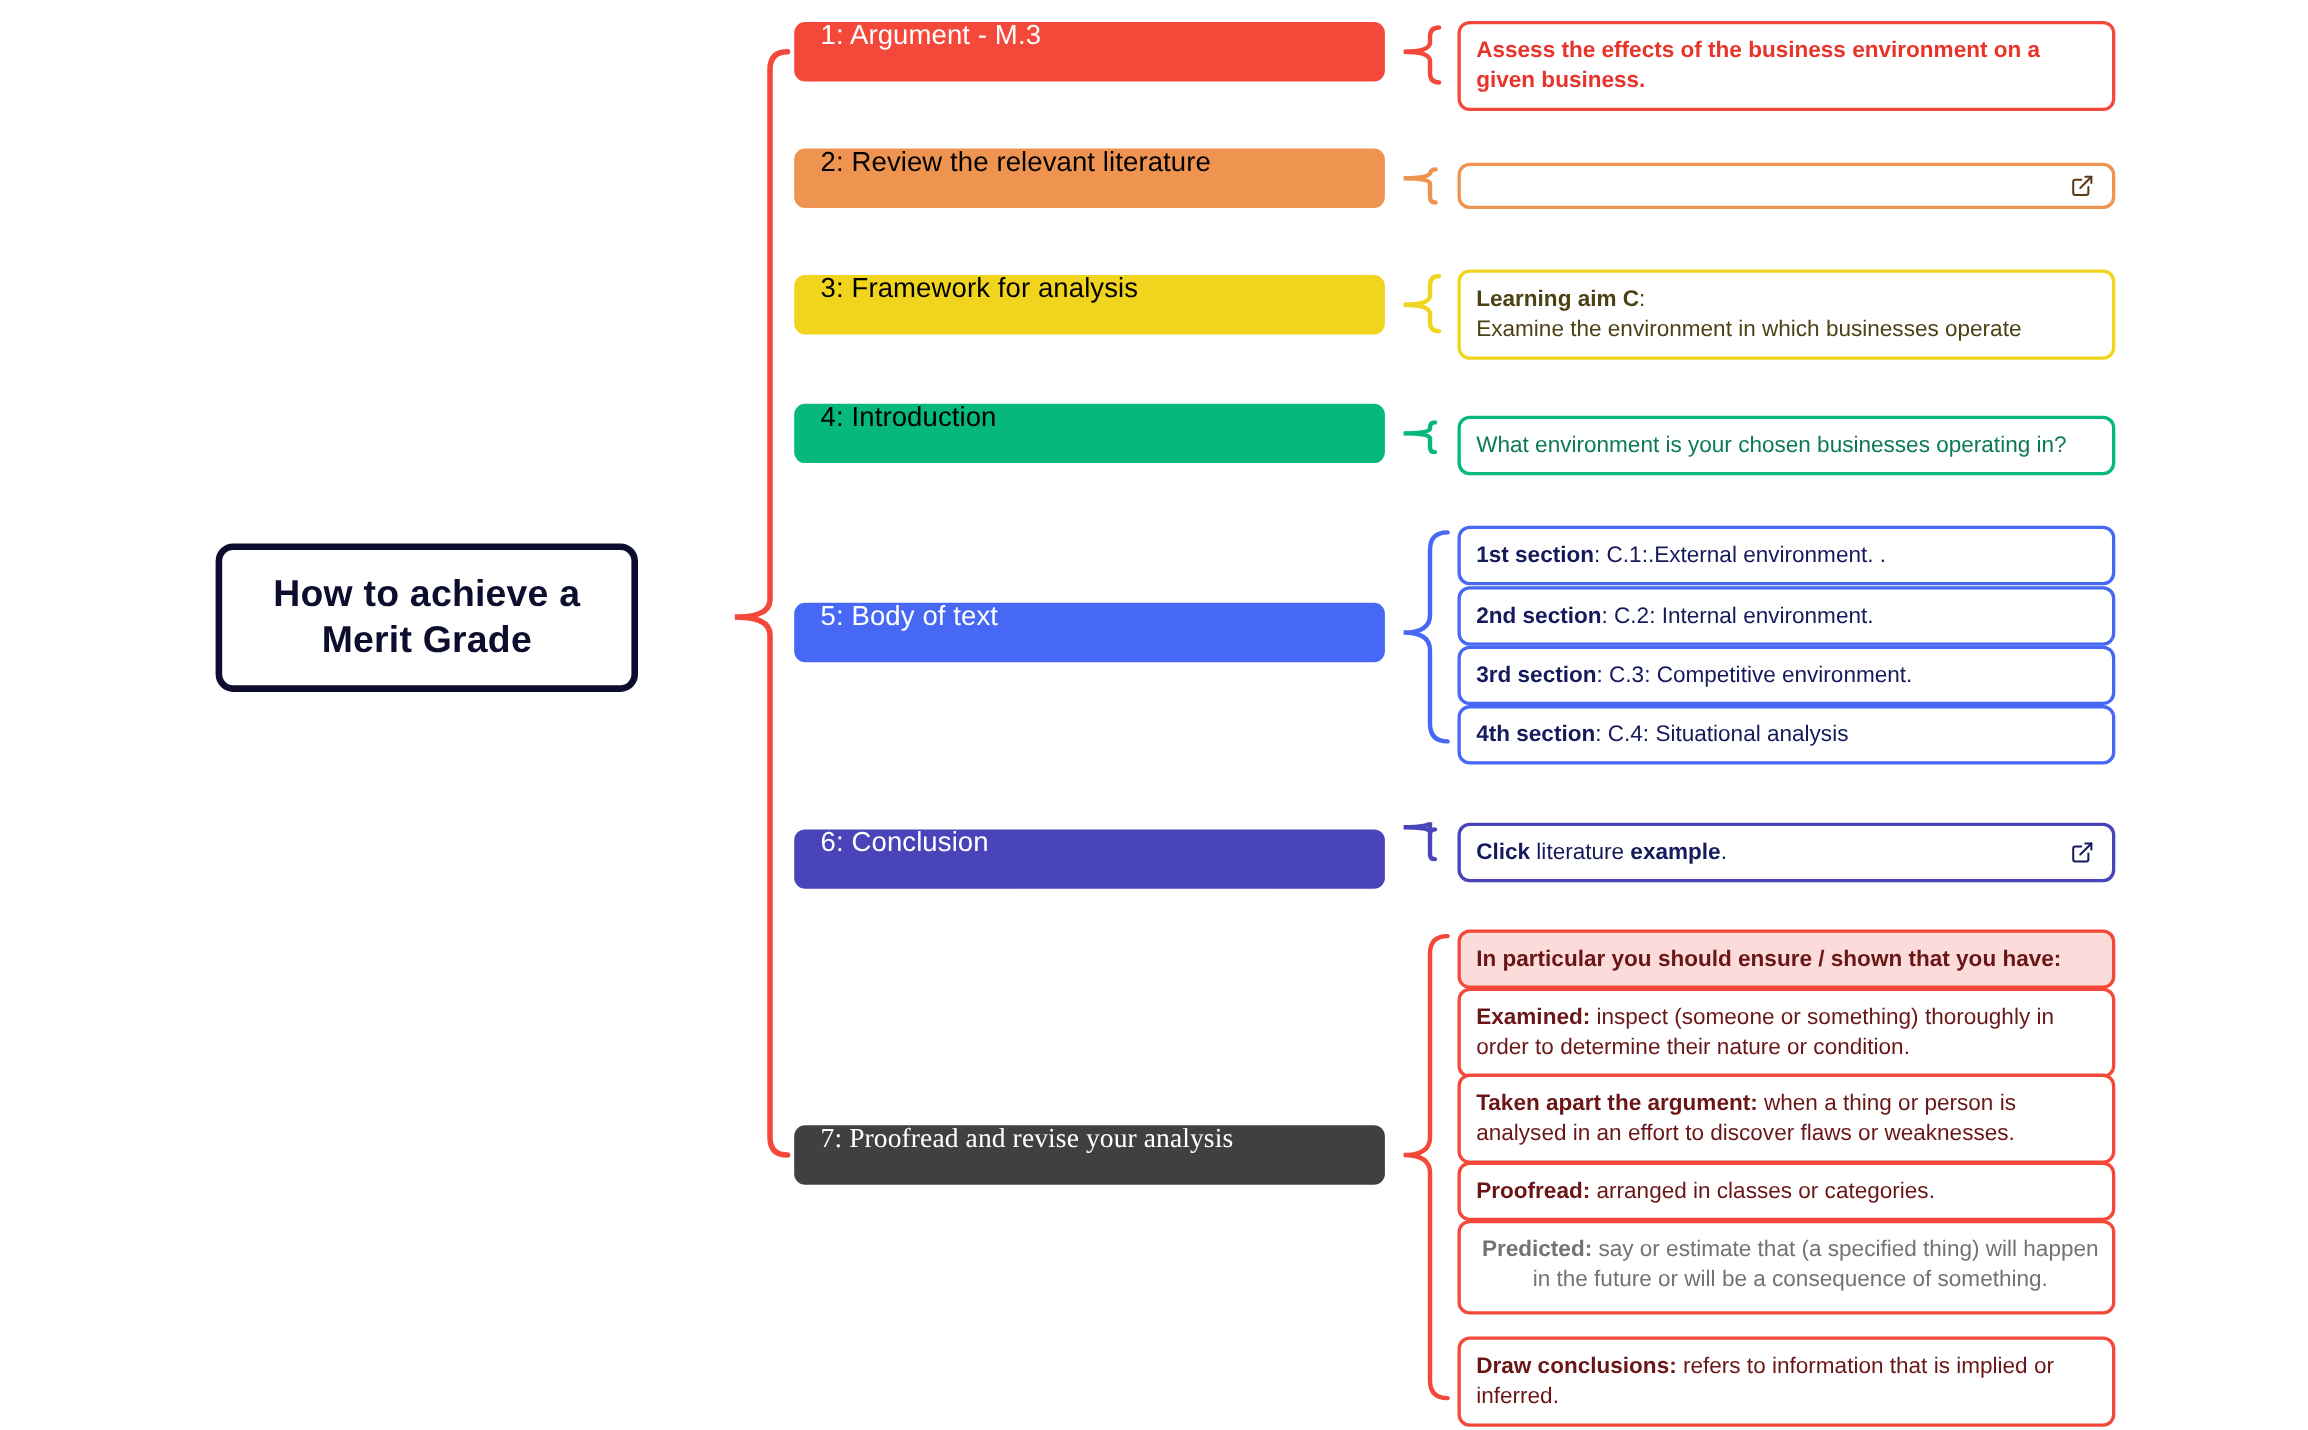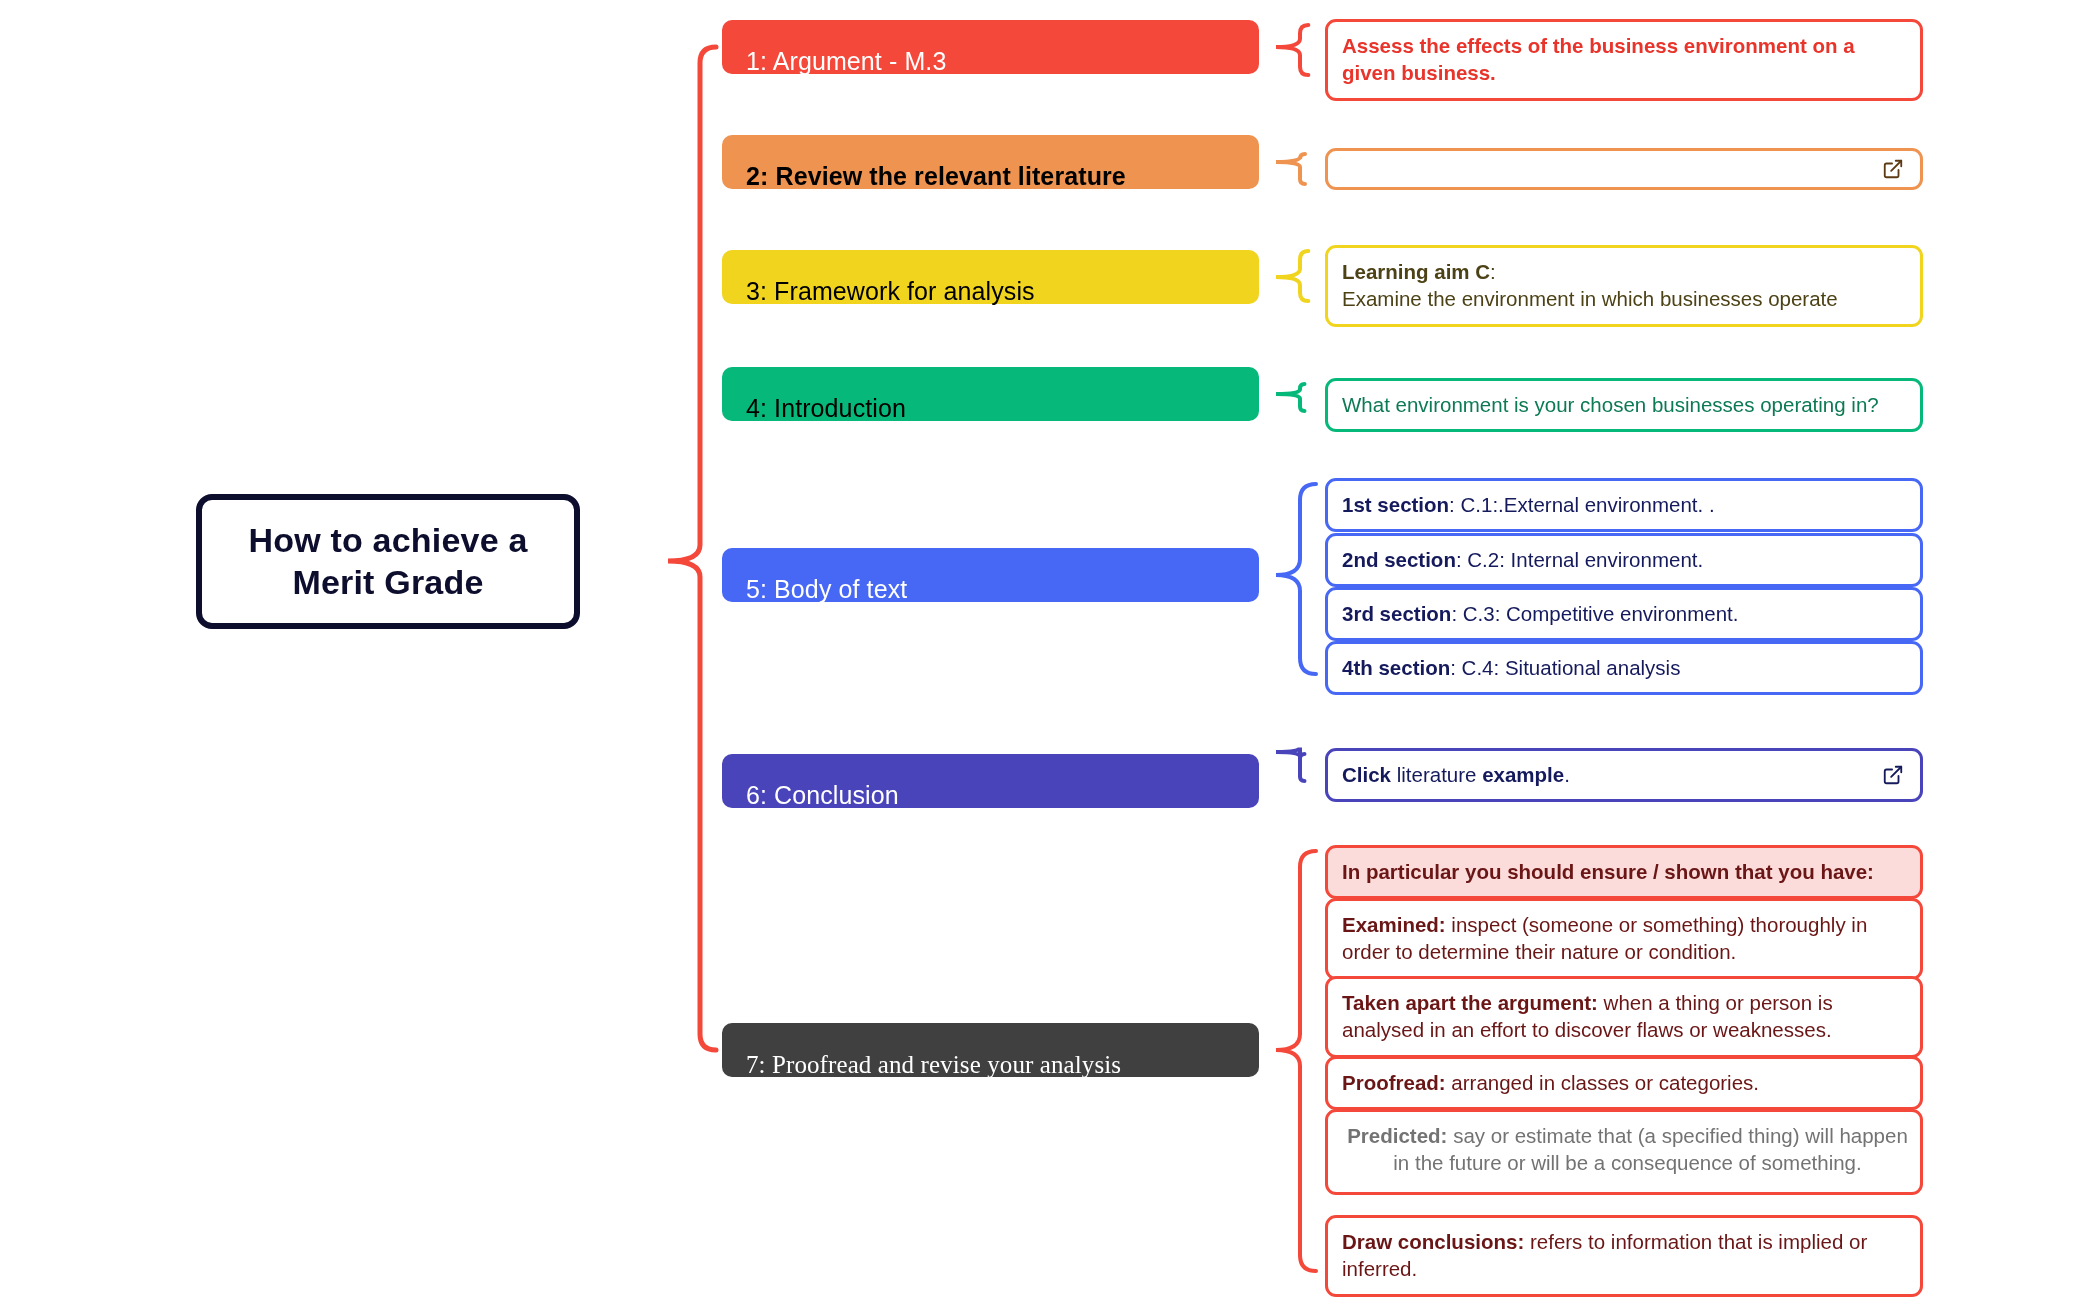--- a/index.html
+++ b/index.html
@@ -31,21 +31,21 @@
     letter-spacing:.2px;
   }
 
   
   .bar{
     position:absolute;
     left:722px;
     width:537px;
     height:54px;
     border-radius:10px;
-    display:flex;align-items:flex-end;
+    display:flex;align-items:flex-start;
     box-sizing:border-box;
     padding-left:24px;
   }
   .bar .bar-label{
     font-size:25px;
     line-height:1;
     letter-spacing:.1px;
     white-space:nowrap;
   }
 
@@ -101,21 +101,21 @@
       <span>How to achieve a</span><br>
       <span>Merit Grade</span>
     </div>
   </div>
 
   <div id="bars">
       <div class="bar" style="top: 20px; background: rgb(244, 72, 58);">
         <span class="bar-label" style="color: rgb(255, 255, 255);">1: Argument - M.3</span>
       </div>
       <div class="bar" style="top: 135px; background: rgb(239, 147, 80);">
-        <span class="bar-label" style="color: rgb(0, 0, 0); font-weight: bold;">2: Review the relevant literature</span>
+        <span class="bar-label" style="color: rgb(0, 0, 0);">2: Review the relevant literature</span>
       </div>
       <div class="bar" style="top: 250px; background: rgb(240, 212, 30);">
         <span class="bar-label" style="color: rgb(0, 0, 0);">3: Framework for analysis</span>
       </div>
       <div class="bar" style="top: 367px; background: rgb(6, 185, 123);">
         <span class="bar-label" style="color: rgb(0, 0, 0);">4: Introduction</span>
       </div>
       <div class="bar" style="top: 548px; background: rgb(71, 103, 245);">
         <span class="bar-label" style="color: rgb(255, 255, 255);">5: Body of text</span>
       </div>

